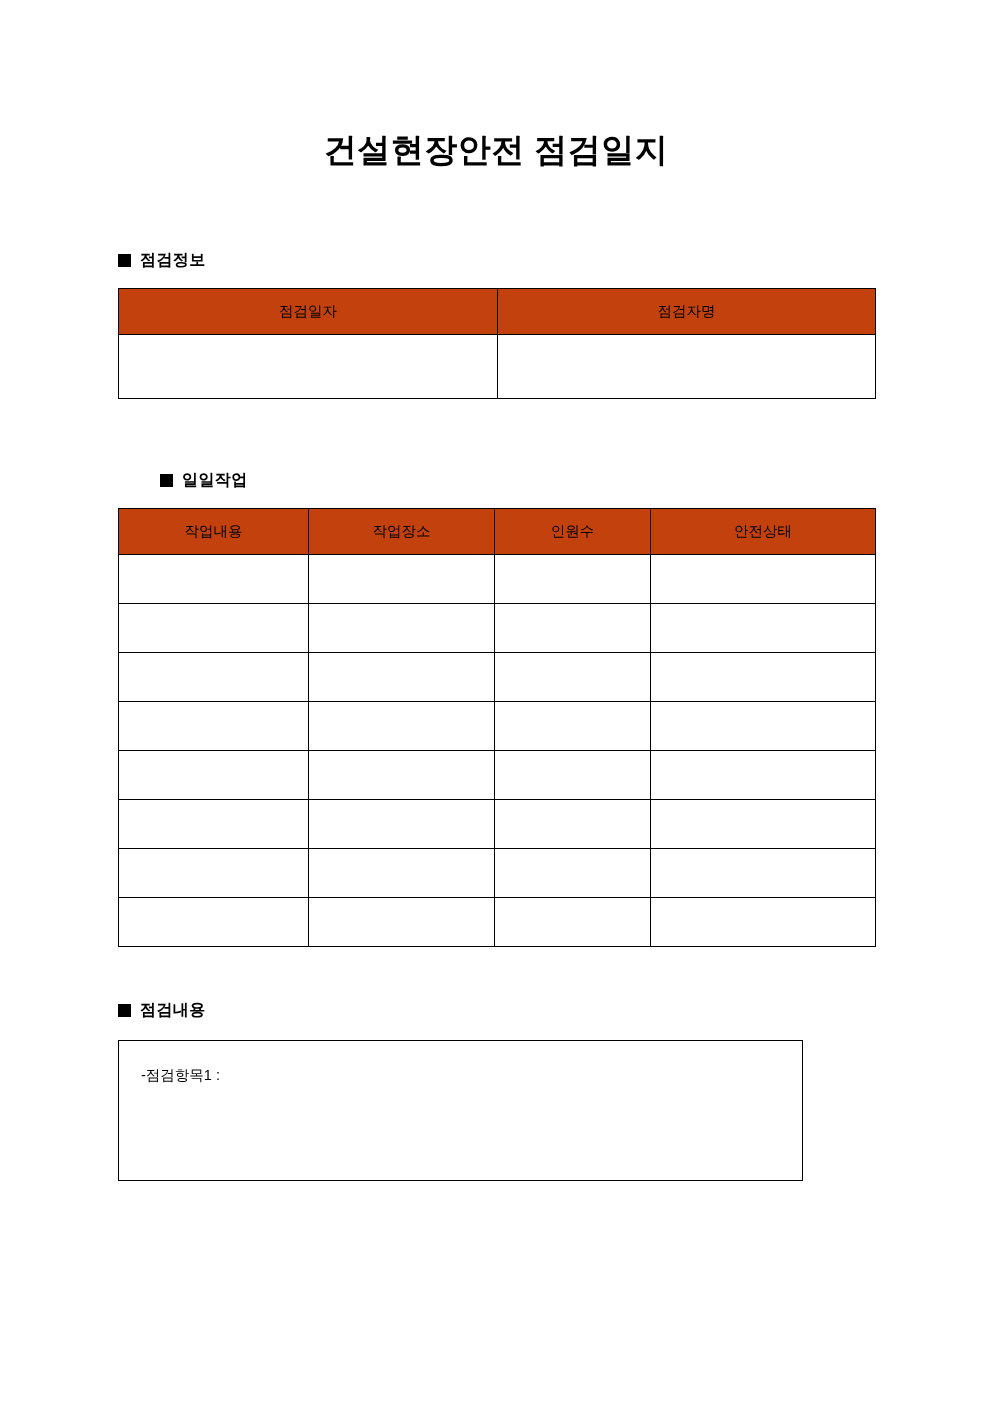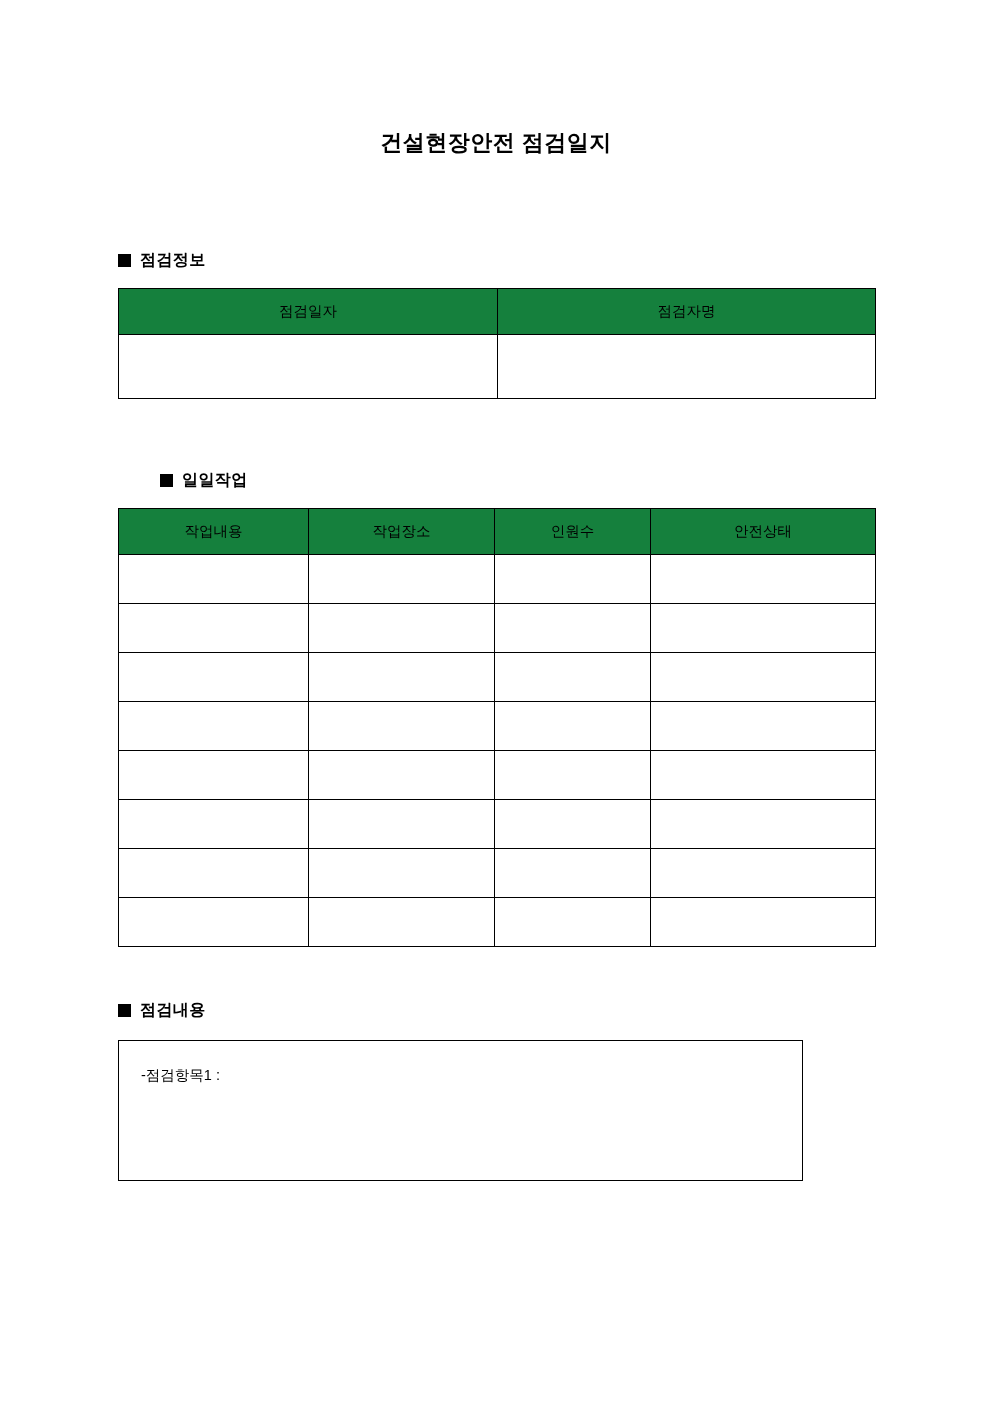--- a/index.html
+++ b/index.html
@@ -23,21 +23,21 @@
     box-sizing: border-box;
   }
 
   
   .doc-title {
     position: absolute;
     left: 0;
     top: 130px;
     width: 992px;
     text-align: center;
-    font-size: 22px;
+    font-size: 33px;
     font-weight: bold;
     letter-spacing: 0.5px;
     line-height: 1.2;
   }
 
   
   .section-heading {
     position: absolute;
     left: 118px;
     display: flex;
@@ -68,21 +68,21 @@
     width: 757px;
     border-collapse: collapse;
     table-layout: fixed;
   }
   .tbl th, .tbl td {
     border: 1.6px solid #000000;
     padding: 0;
     margin: 0;
   }
   .tbl th {
-    background: #15803d;
+    background: #c2410c;
     font-size: 14.5px;
     font-weight: normal;
     text-align: center;
     height: 45px;
     vertical-align: middle;
   }
   .tbl td {
     background: #ffffff;
     height: 48px;
   }

